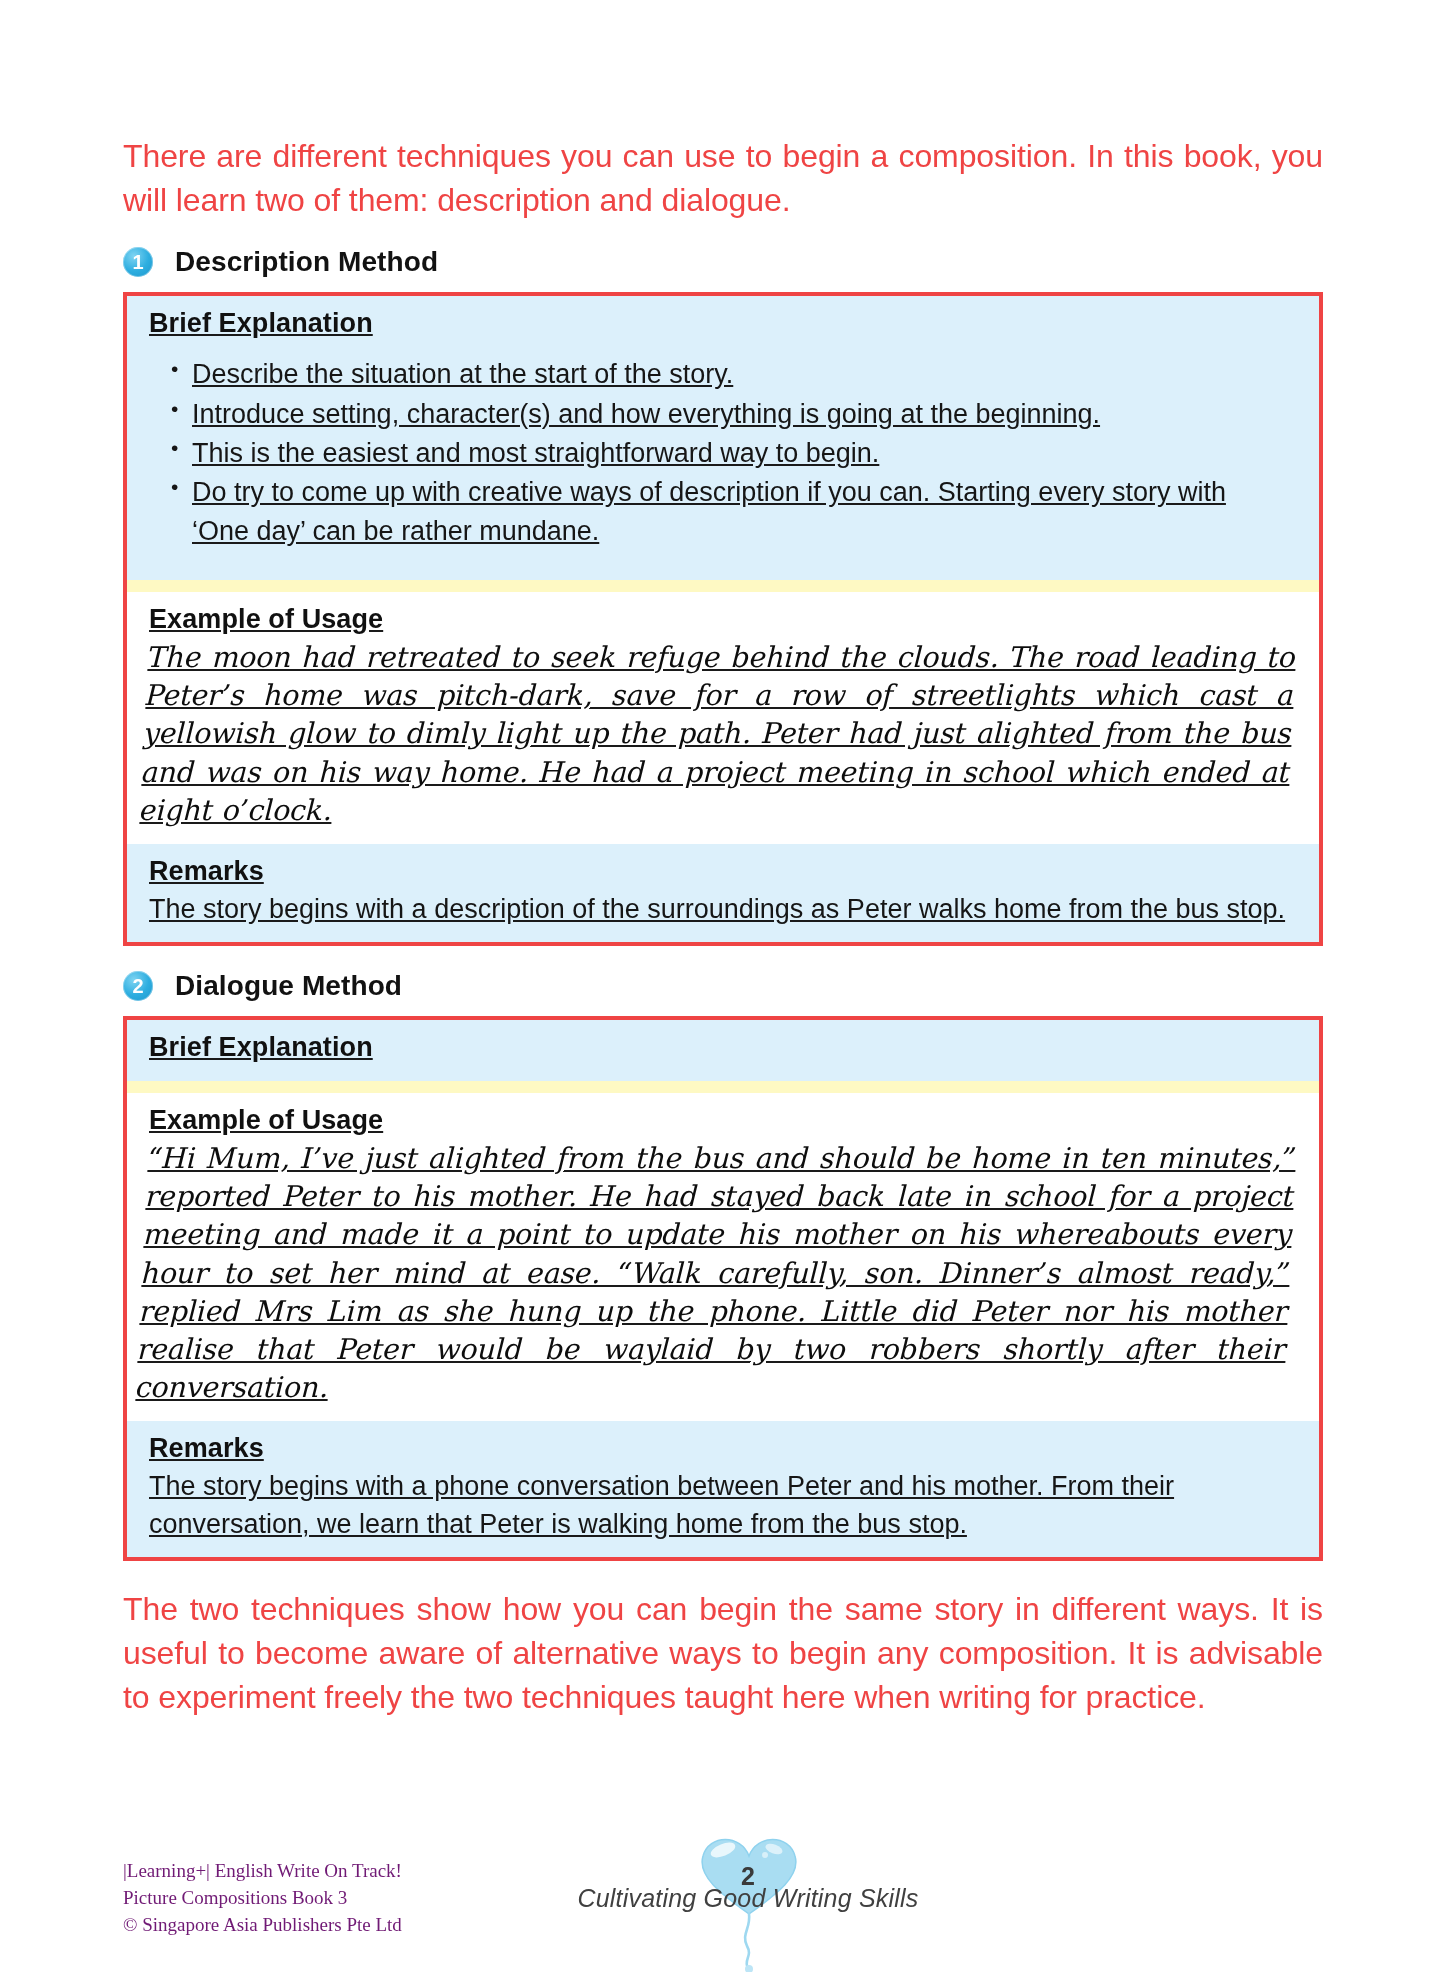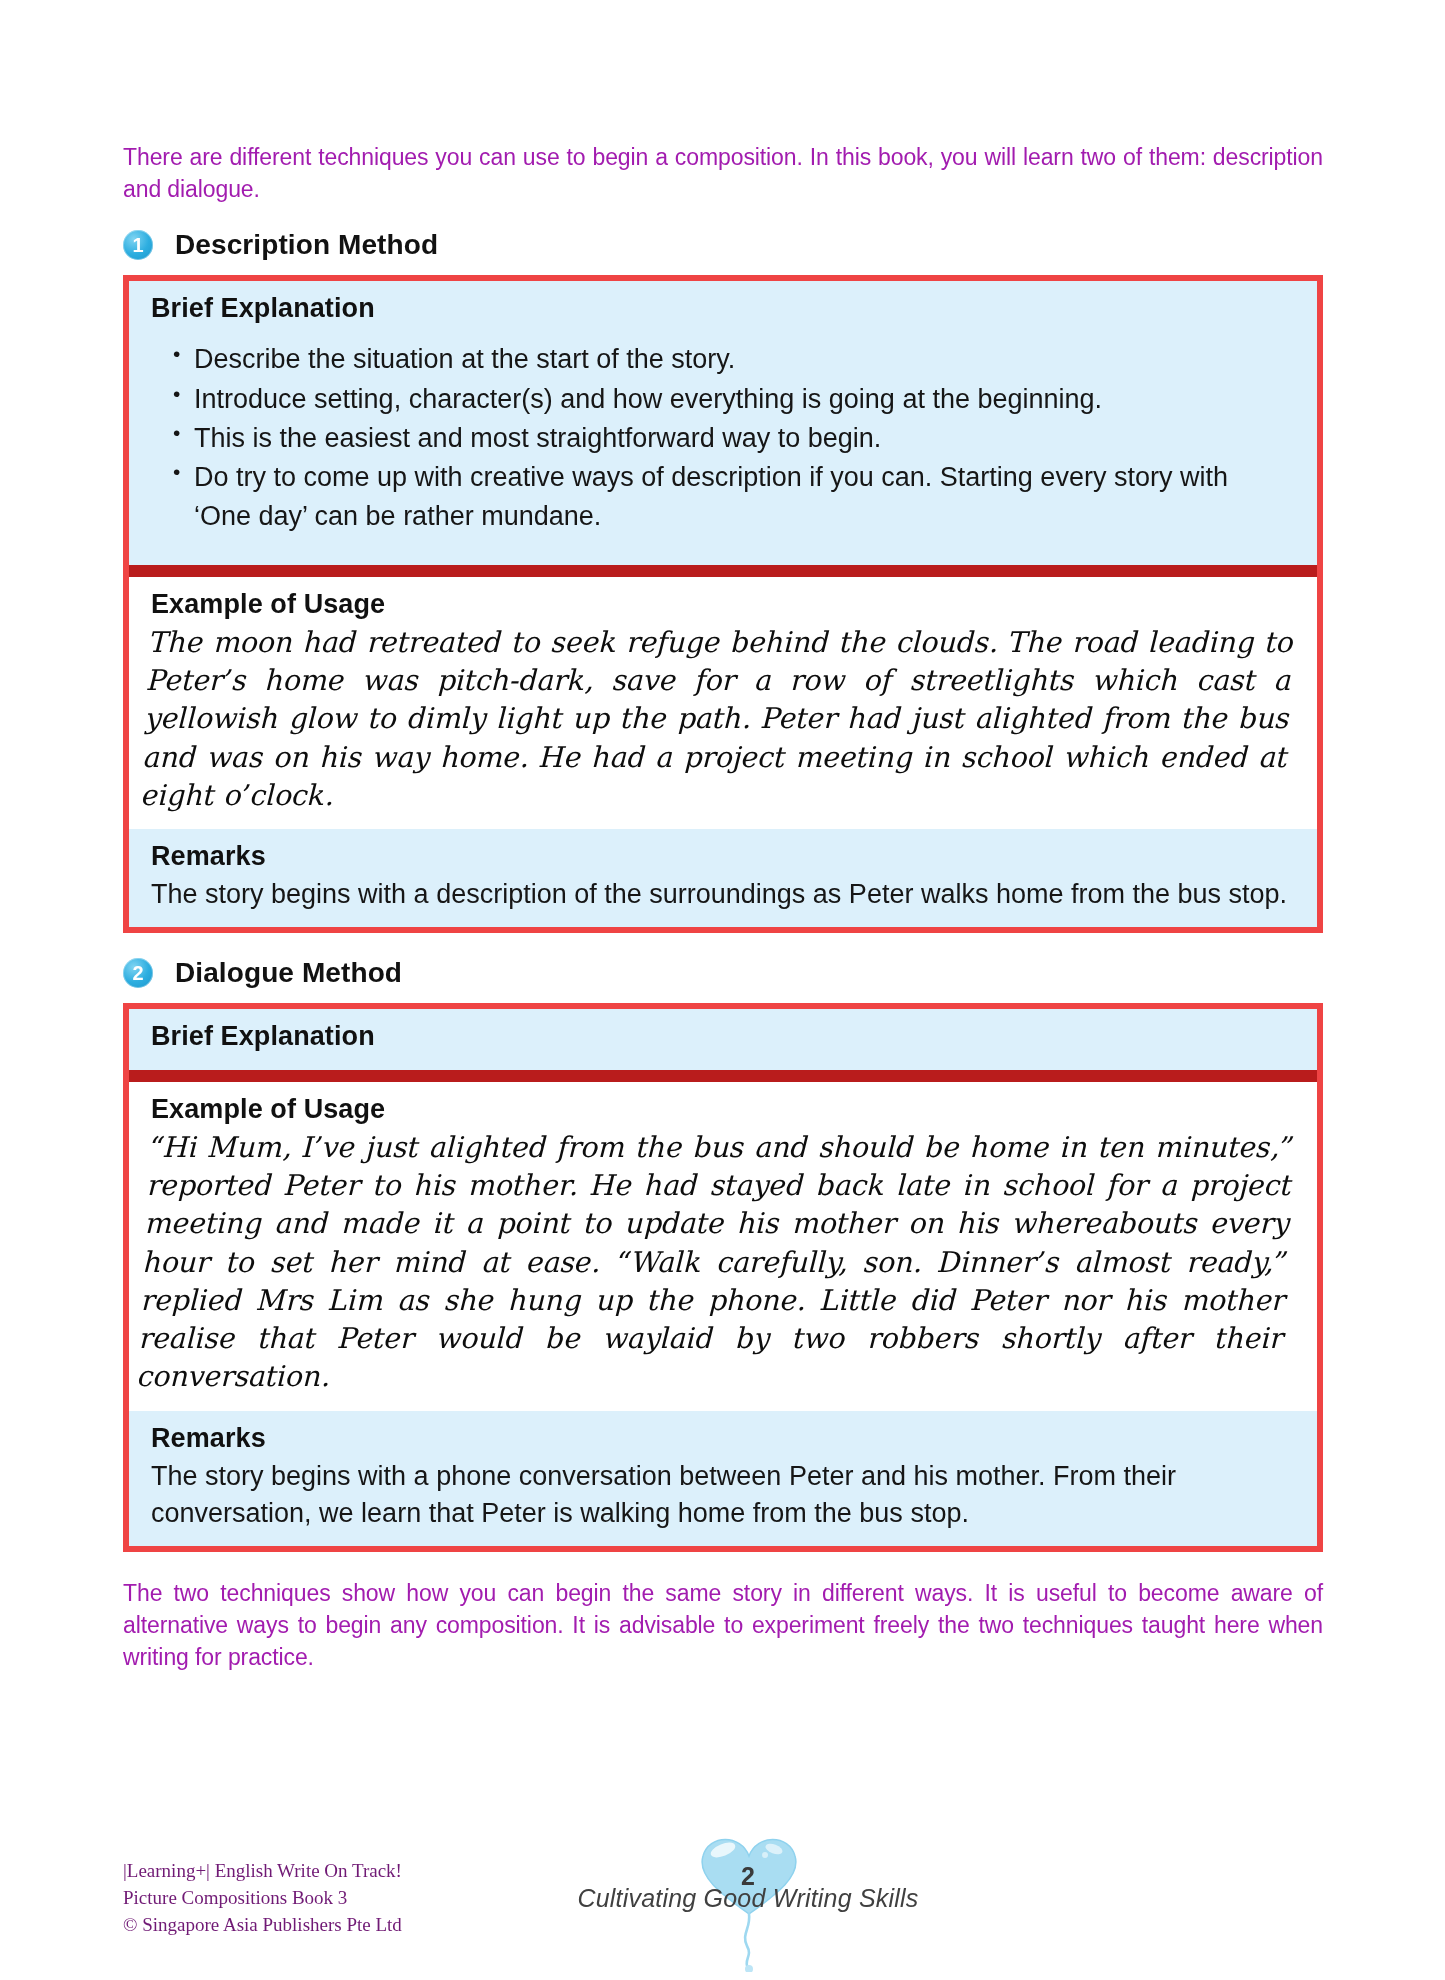--- a/index.html
+++ b/index.html
@@ -24,25 +24,25 @@
   }
   .content {
     position: absolute;
     left: 123px;
     top: 134px;
     width: 1200px;
   }
 
   
   .para {
-    font-size: 23px;
+    font-size: 32px;
     line-height: 1.38;
-    color: #a21caf;
+    color: #ef4444;
     text-align: justify;
-    margin: 8px 0 6px 0;
+    margin: 0 0 6px 0;
     letter-spacing: -0.1px;
   }
   .para.outro {
     margin-top: 26px;
   }
 
   
   .method-head {
     display: flex;
     align-items: center;
@@ -64,23 +64,24 @@
   }
   .method-title {
     font-size: 28px;
     font-weight: bold;
     color: #121212;
     letter-spacing: 0.1px;
   }
 
   
   .method-box {
-    border: 6px solid #ef4444;
-    background: #b91c1c;
+    border: 4px solid #ef4444;
+    background: #fef9c3;
     margin-bottom: 4px;
+    text-decoration: underline;
   }
   .sec {
     padding: 12px 22px 14px 22px;
   }
   .sec.tinted {
     background: #dcf0fb;
   }
   .sec.plain {
     background: #ffffff;
     margin-top: 12px;

